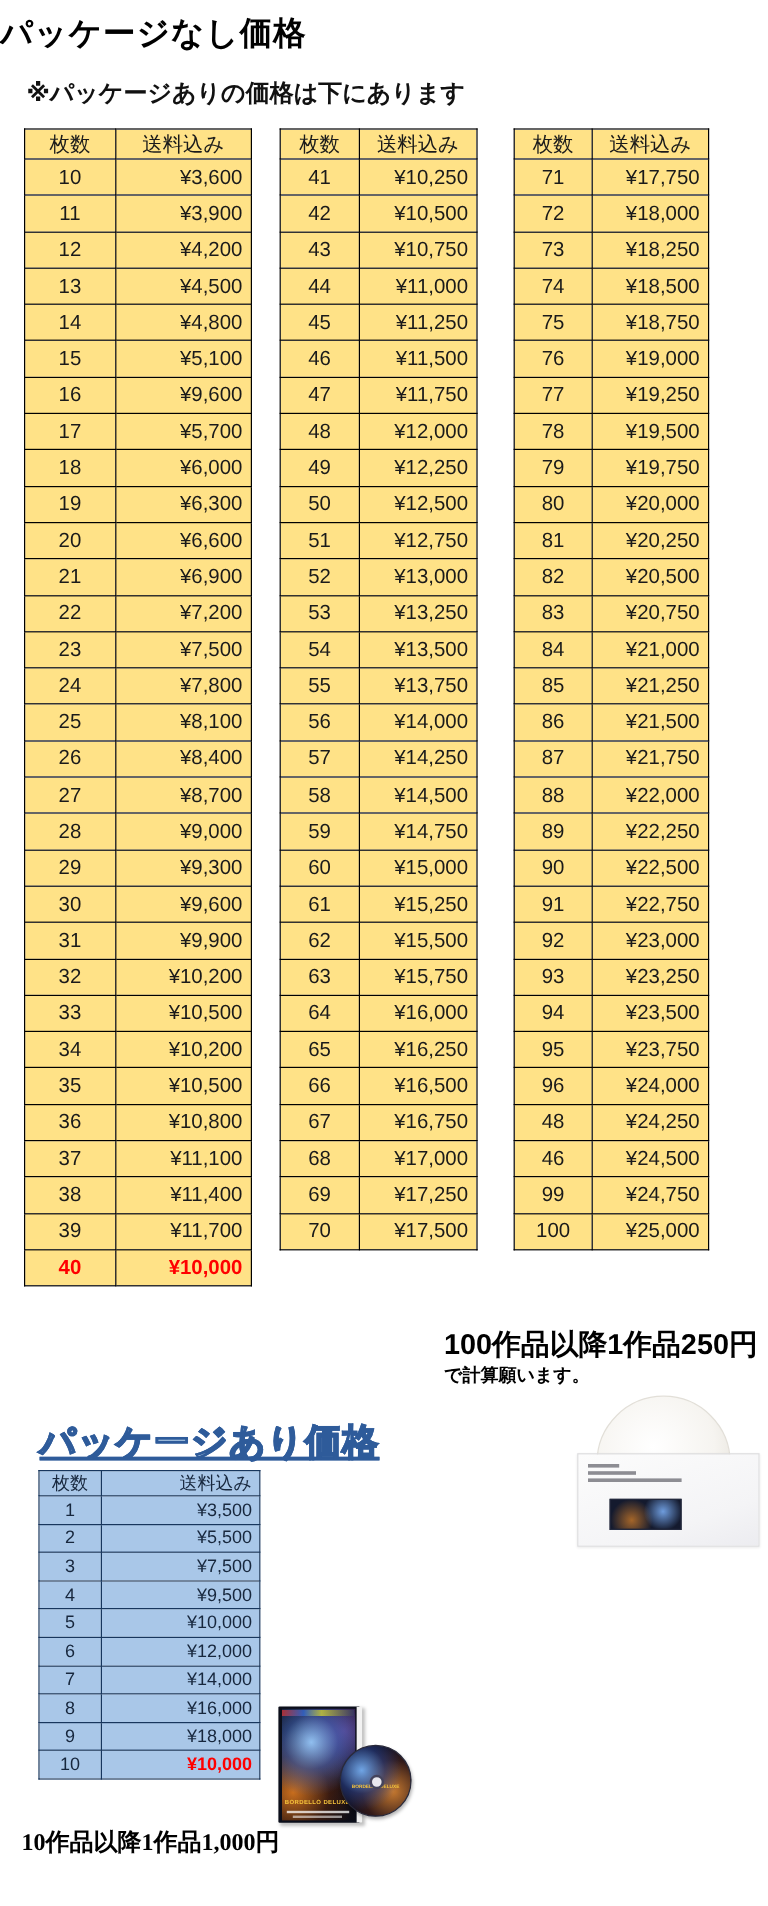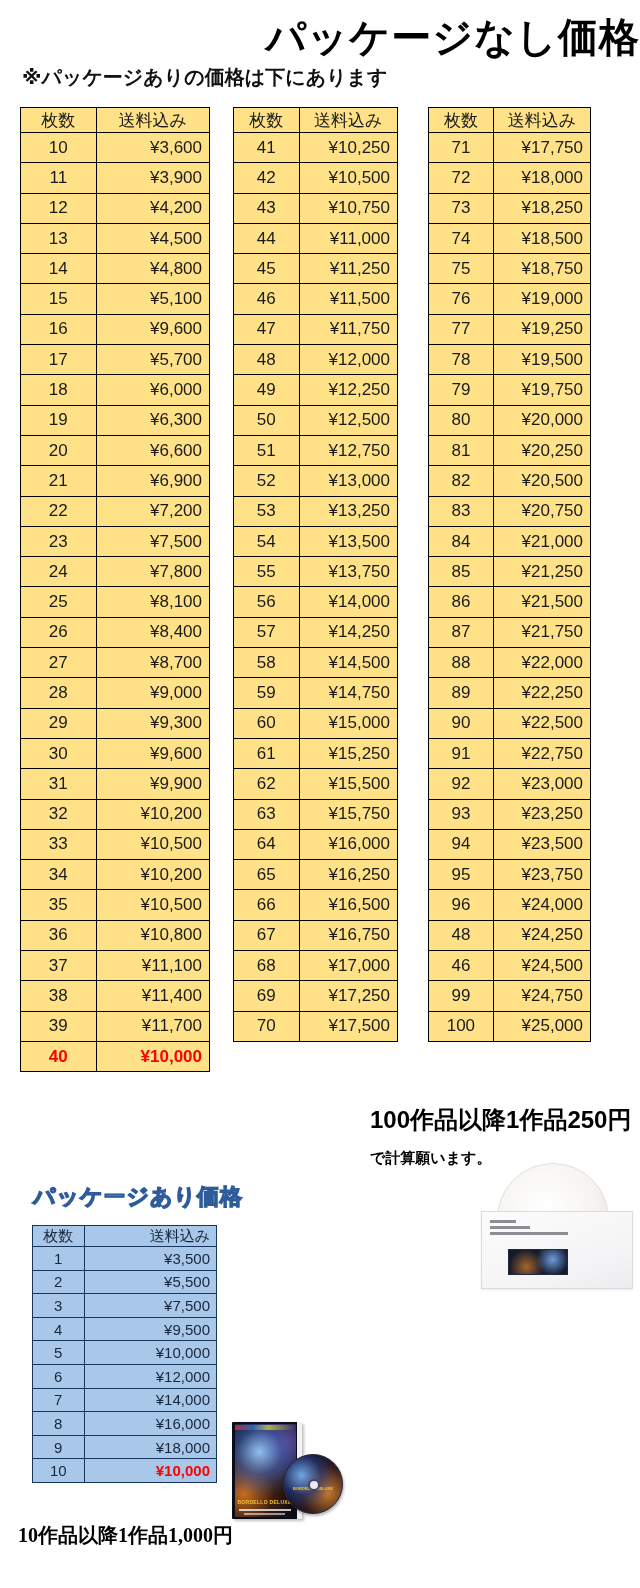--- a/index.html
+++ b/index.html
@@ -8,22 +8,22 @@
     --red:#FF0000;
     --navy:#17365D;
     --pkg-title-fill:#BDD7EE;
     --pkg-title-stroke:#2E5B9A;
   }
   *{margin:0;padding:0;box-sizing:border-box;}
   body{background:#fff;font-family:"Liberation Sans","DejaVu Sans",sans-serif;}
   .canvas{position:relative;width:640px;height:1588px;background:#fff;overflow:hidden;}
 
   .page-title{
-    position:absolute;top:10px;left:0;width:640px;text-align:right;
-    font-size:40px;font-weight:900;color:#000;letter-spacing:1px;
+    position:absolute;top:10px;left:0;width:640px;text-align:left;
+    font-size:27px;font-weight:900;color:#000;letter-spacing:1px;
   }
   .subtitle{
     position:absolute;top:64px;left:22px;
     font-size:20px;font-weight:600;color:#111;
   }
 
   
   .ytable{position:absolute;top:107px;}
   .ytable table{border-collapse:collapse;table-layout:fixed;width:100%;}
   .ytable th,.ytable td{
@@ -36,29 +36,30 @@
   .ytable td.price,.ytable th.price{width:60%;}
   .ytable td.price{text-align:right;padding-right:7px;}
   .ytable tr.hl td{color:var(--red);font-weight:bold;}
 
   #t1{left:20px;width:190px;}
   #t2{left:233px;width:165px;}
   #t3{left:428px;width:163px;}
 
   .note-100{position:absolute;left:370px;top:1104px;color:#000;}
   .note-100 .l1{font-size:24px;font-weight:800;text-align:center;}
-  .note-100 .l2{font-size:15px;font-weight:800;margin-top:13px;}
+  .note-100 .l2{font-size:15px;font-weight:800;margin-top:1px;}
 
   .pkg-title{
     position:absolute;left:33px;top:1182px;
-    font-size:22px;font-weight:800;
+    font-size:30px;font-weight:800;
     color:var(--pkg-title-fill);
     -webkit-text-stroke:1.3px var(--pkg-title-stroke);
     text-shadow:0 0 1px var(--pkg-title-stroke);
     letter-spacing:1px;
+    text-decoration:underline;
   }
 
   
   .btable{position:absolute;left:32px;top:1225px;width:185px;}
   .btable table{border-collapse:collapse;table-layout:fixed;width:100%;}
   .btable th,.btable td{
     border:1.6px solid var(--navy);background:var(--blue);
     color:#17273D;font-size:15px;overflow:hidden;white-space:nowrap;
   }
   .btable th{height:21px;font-weight:400;}

